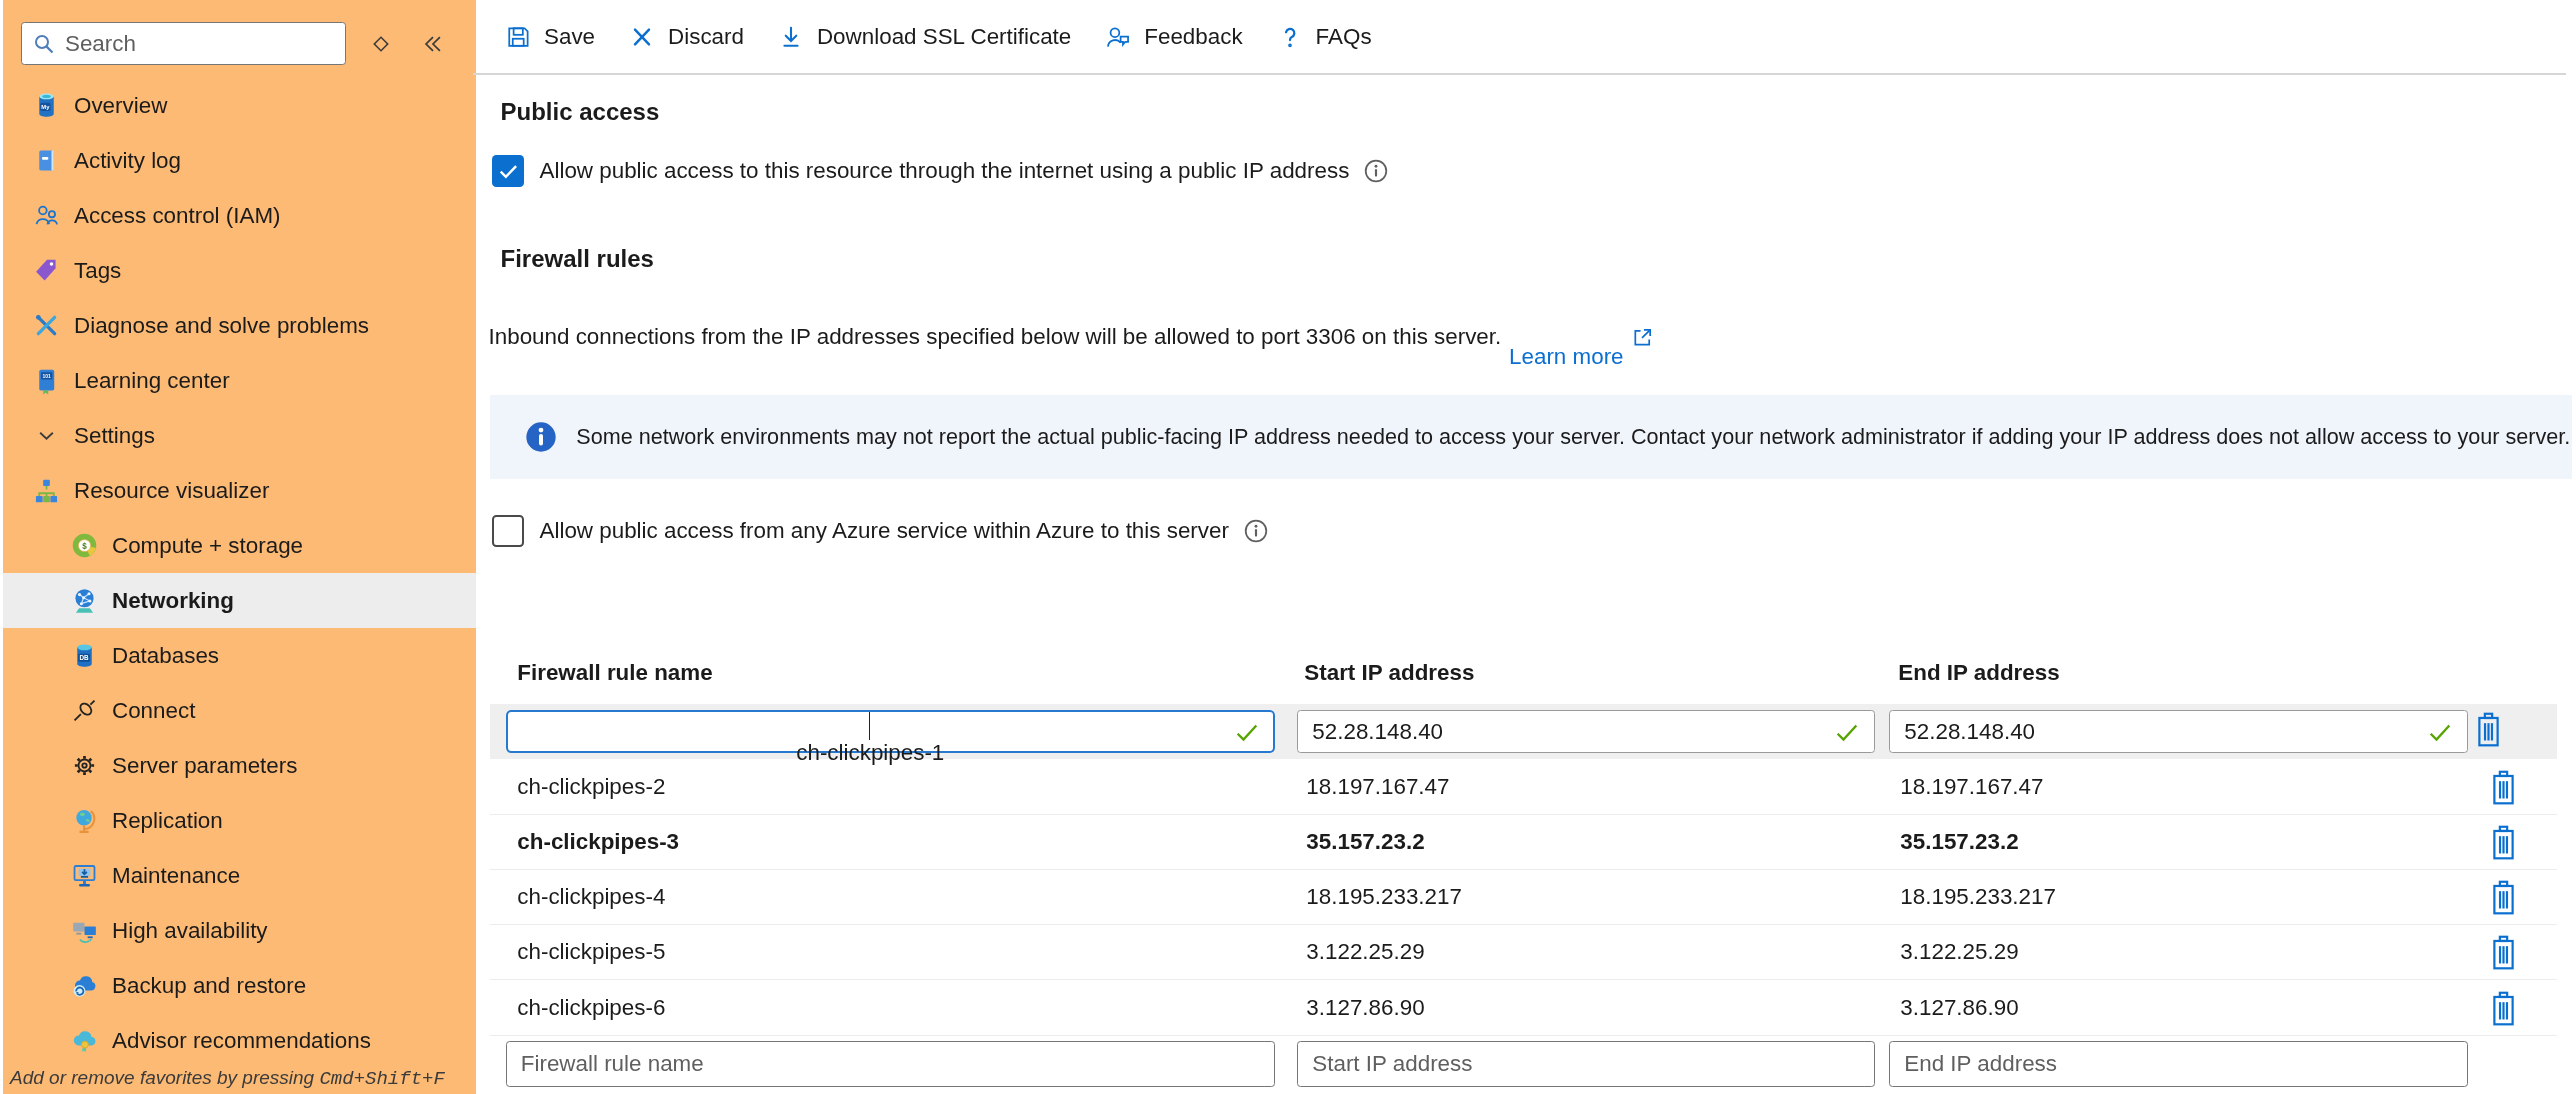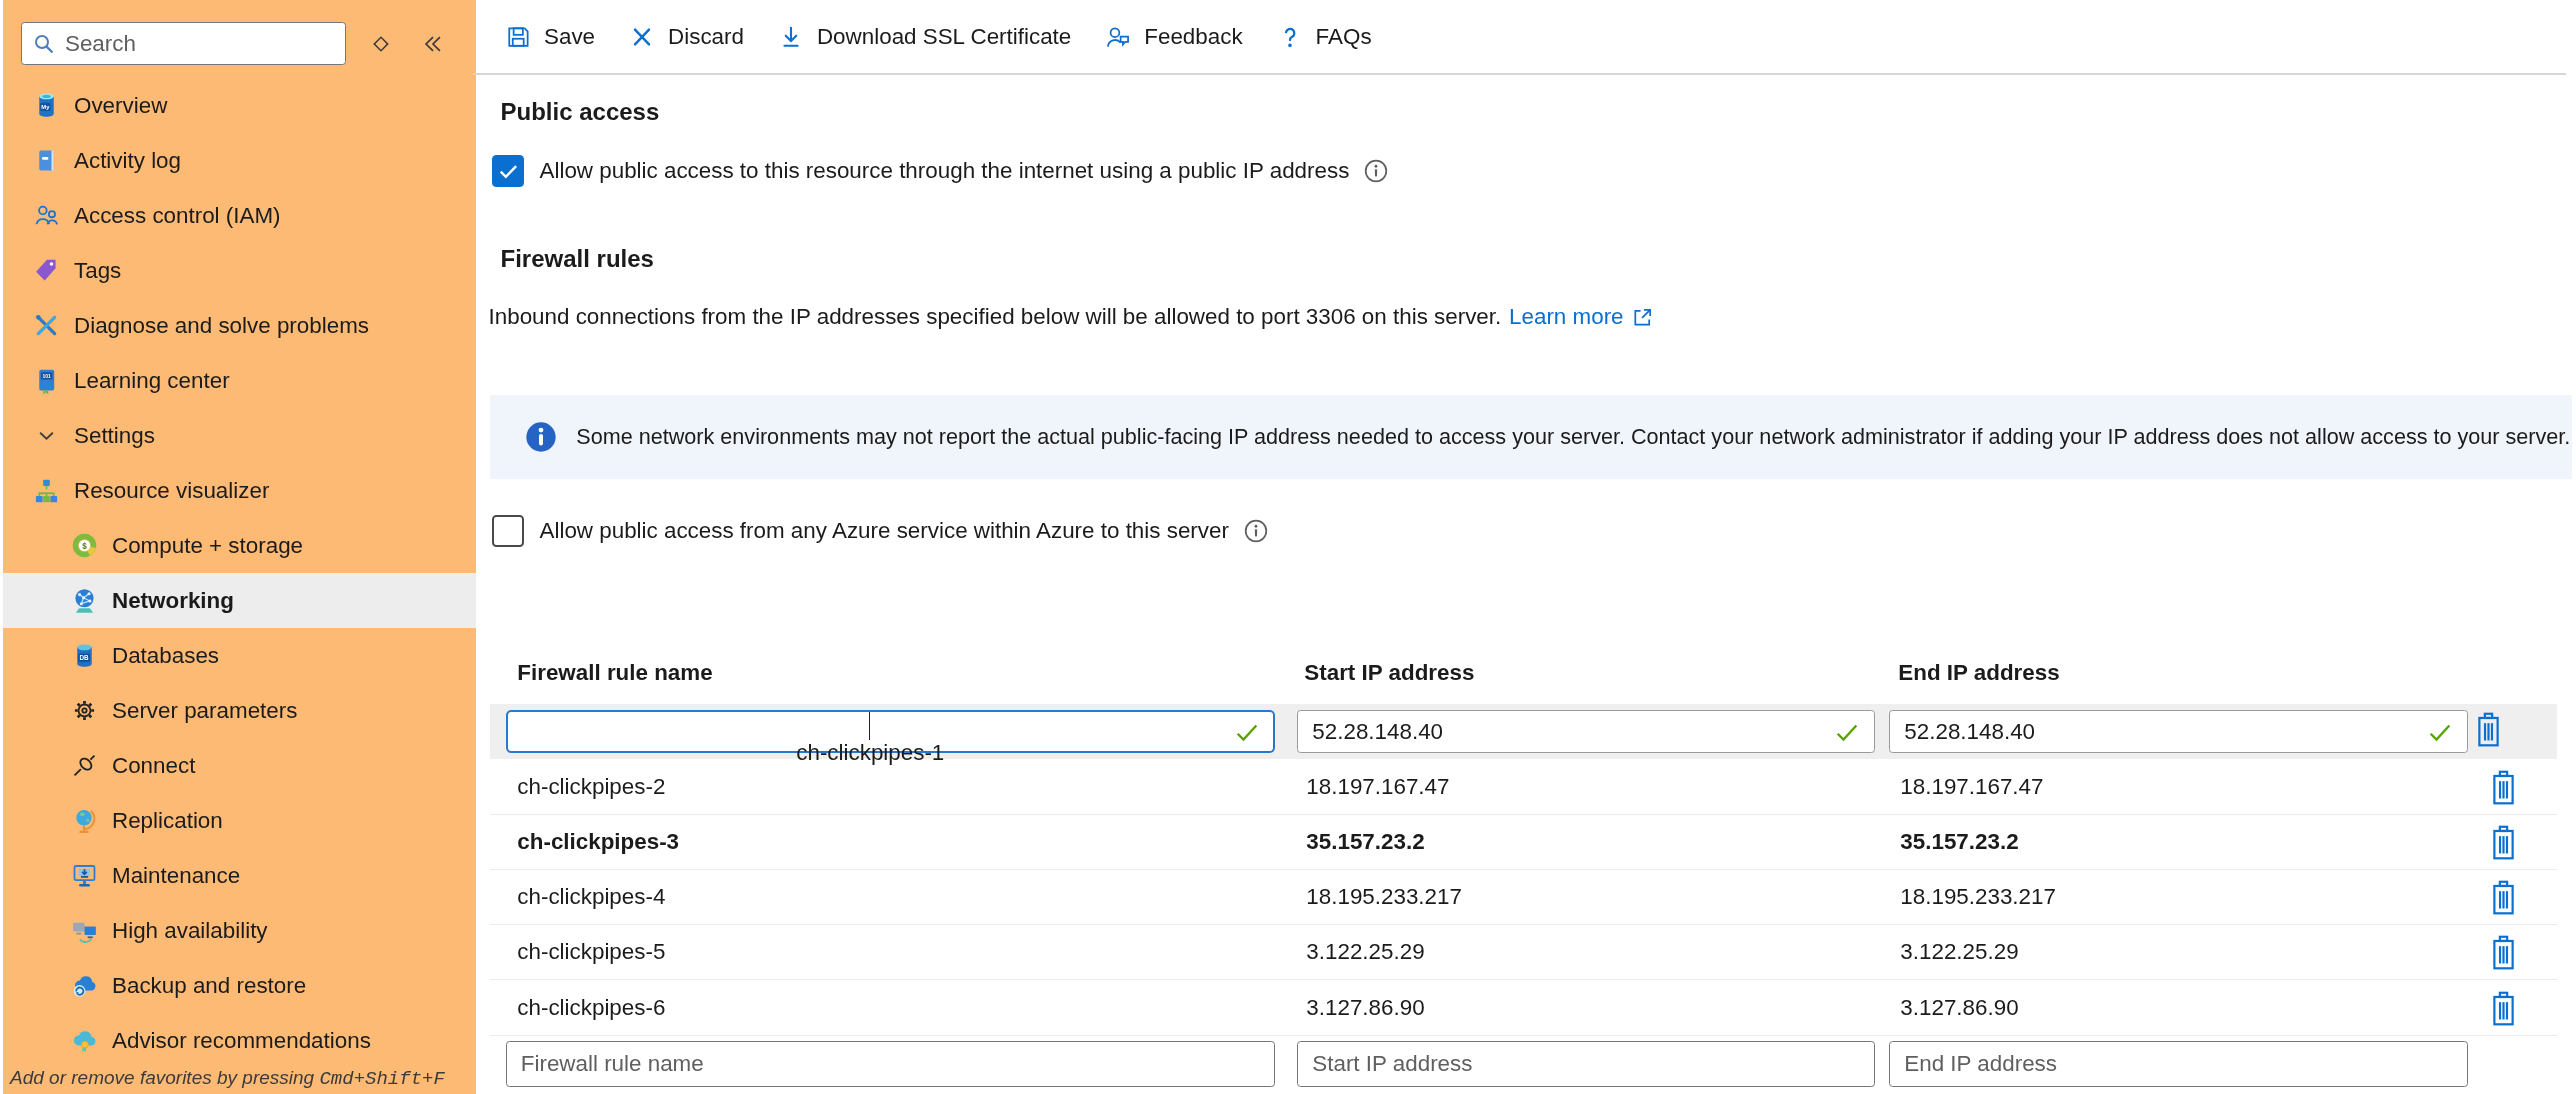--- a/index.html
+++ b/index.html
@@ -48,21 +48,21 @@
   .cb-row2{ top:515px; }
   .checkbox{ width:32px; height:32px; border-radius:4.3px; flex:none; cursor:pointer;
              display:flex; align-items:center; justify-content:center; }
   .checkbox.checked{ background:#0b6fd0; }
   .checkbox.unchecked{ background:#fff; border:2.6px solid #4a4a4a; }
   .checkbox .icon{ width:22.4px; height:22.4px; display:inline-flex; }
   .cb-label{ margin-left:15.5px; font-size:22.4px; }
   .info-ic{ width:26px; height:26px; margin-left:14px; display:inline-flex; cursor:pointer; }
 
   .desc{ position:absolute; left:15.5px; top:304px; font-size:22.4px; display:flex; align-items:center; }
-  .link{ color:#0b6fd0; text-decoration:none; cursor:pointer; }
+  .link{ color:#0b6fd0; text-decoration:none; cursor:pointer;margin-top:40px; }
   .desc .link{ margin-left:7.8px; }
   .ext-icon{ width:23px; height:23px; margin-left:7.8px; display:inline-flex; }
 
   .banner{ position:absolute; left:17.3px; top:395px; width:2082px; height:84px; background:#f0f4fb;
            display:flex; align-items:center; padding-left:35px; }
   .banner .icon{ width:32px; height:32px; flex:none; }
   .banner-text{ margin-left:19px; font-size:21.6px; }
 
   .links-row{ position:absolute; left:19px; top:584px; display:flex; font-size:22.4px; }
   .add-link + .add-link{ margin-left:42px; }
@@ -244,37 +244,37 @@
               <path d="M8 7 v18 c0 2 3.6 3.4 8 3.4 s8-1.4 8-3.4 V7z" fill="#1f6fc4"></path>
               <ellipse cx="16" cy="7" rx="8" ry="3.2" fill="#59c7e3"></ellipse>
               <rect x="9" y="14" width="13" height="9" rx="1.5" fill="#0d4f94"></rect>
               <text x="15.5" y="20.8" font-size="7" fill="#fff" text-anchor="middle" font-weight="bold" font-family="Liberation Sans,sans-serif">DB</text>
             </svg>
           </span>
           <span>Databases</span>
         </div>
         <div class="nav-item indent">
           <span class="icon">
+            <svg viewBox="0 0 32 32" fill="none" stroke="#222" stroke-width="2">
+              <line x1="5" y1="27" x2="12" y2="20"></line>
+              <ellipse cx="17.5" cy="14.5" rx="7" ry="5" transform="rotate(45 17.5 14.5)"></ellipse>
+              <line x1="22.5" y1="9.5" x2="27" y2="5"></line>
+            </svg>
+          </span>
+          <span>Connect</span>
+        </div>
+        <div class="nav-item indent">
+          <span class="icon">
             <svg viewBox="0 0 32 32" fill="none" stroke="#222">
               <circle cx="16" cy="16" r="6.6" stroke-width="2"></circle>
               <circle cx="16" cy="16" r="2.4" stroke-width="2"></circle>
               <path d="M23.4 16 L26.6 16 M21.2 21.2 L23.5 23.5 M16 23.4 L16 26.6 M10.8 21.2 L8.5 23.5 M8.6 16 L5.4 16 M10.8 10.8 L8.5 8.5 M16 8.6 L16 5.4 M21.2 10.8 L23.5 8.5" stroke-width="3"></path>
             </svg>
           </span>
           <span>Server parameters</span>
-        </div>
-        <div class="nav-item indent">
-          <span class="icon">
-            <svg viewBox="0 0 32 32" fill="none" stroke="#222" stroke-width="2">
-              <line x1="5" y1="27" x2="12" y2="20"></line>
-              <ellipse cx="17.5" cy="14.5" rx="7" ry="5" transform="rotate(45 17.5 14.5)"></ellipse>
-              <line x1="22.5" y1="9.5" x2="27" y2="5"></line>
-            </svg>
-          </span>
-          <span>Connect</span>
         </div>
         <div class="nav-item indent">
           <span class="icon">
             <svg viewBox="0 0 32 32">
               <circle cx="15.5" cy="13" r="8.5" fill="#3fa9dd"></circle>
               <path d="M10.5 9 c2-2.2 5-2 6.2 0 c-1.2 2.2-4.2 3-6.2 0z" fill="#6fcf8e"></path>
               <path d="M17.5 15 c2.2-1 4.2 0 4.2 2 c-2.2 1-4.2 0-4.2-2z" fill="#6fcf8e"></path>
               <path d="M23 5.5 a11.5 11.5 0 0 1-6.5 20" fill="none" stroke="#e8923c" stroke-width="2.2"></path>
               <line x1="15.5" y1="21.5" x2="15.5" y2="27.5" stroke="#e8923c" stroke-width="2.2"></line>
               <line x1="10.5" y1="28.5" x2="20.5" y2="28.5" stroke="#e8923c" stroke-width="2.6"></line>

